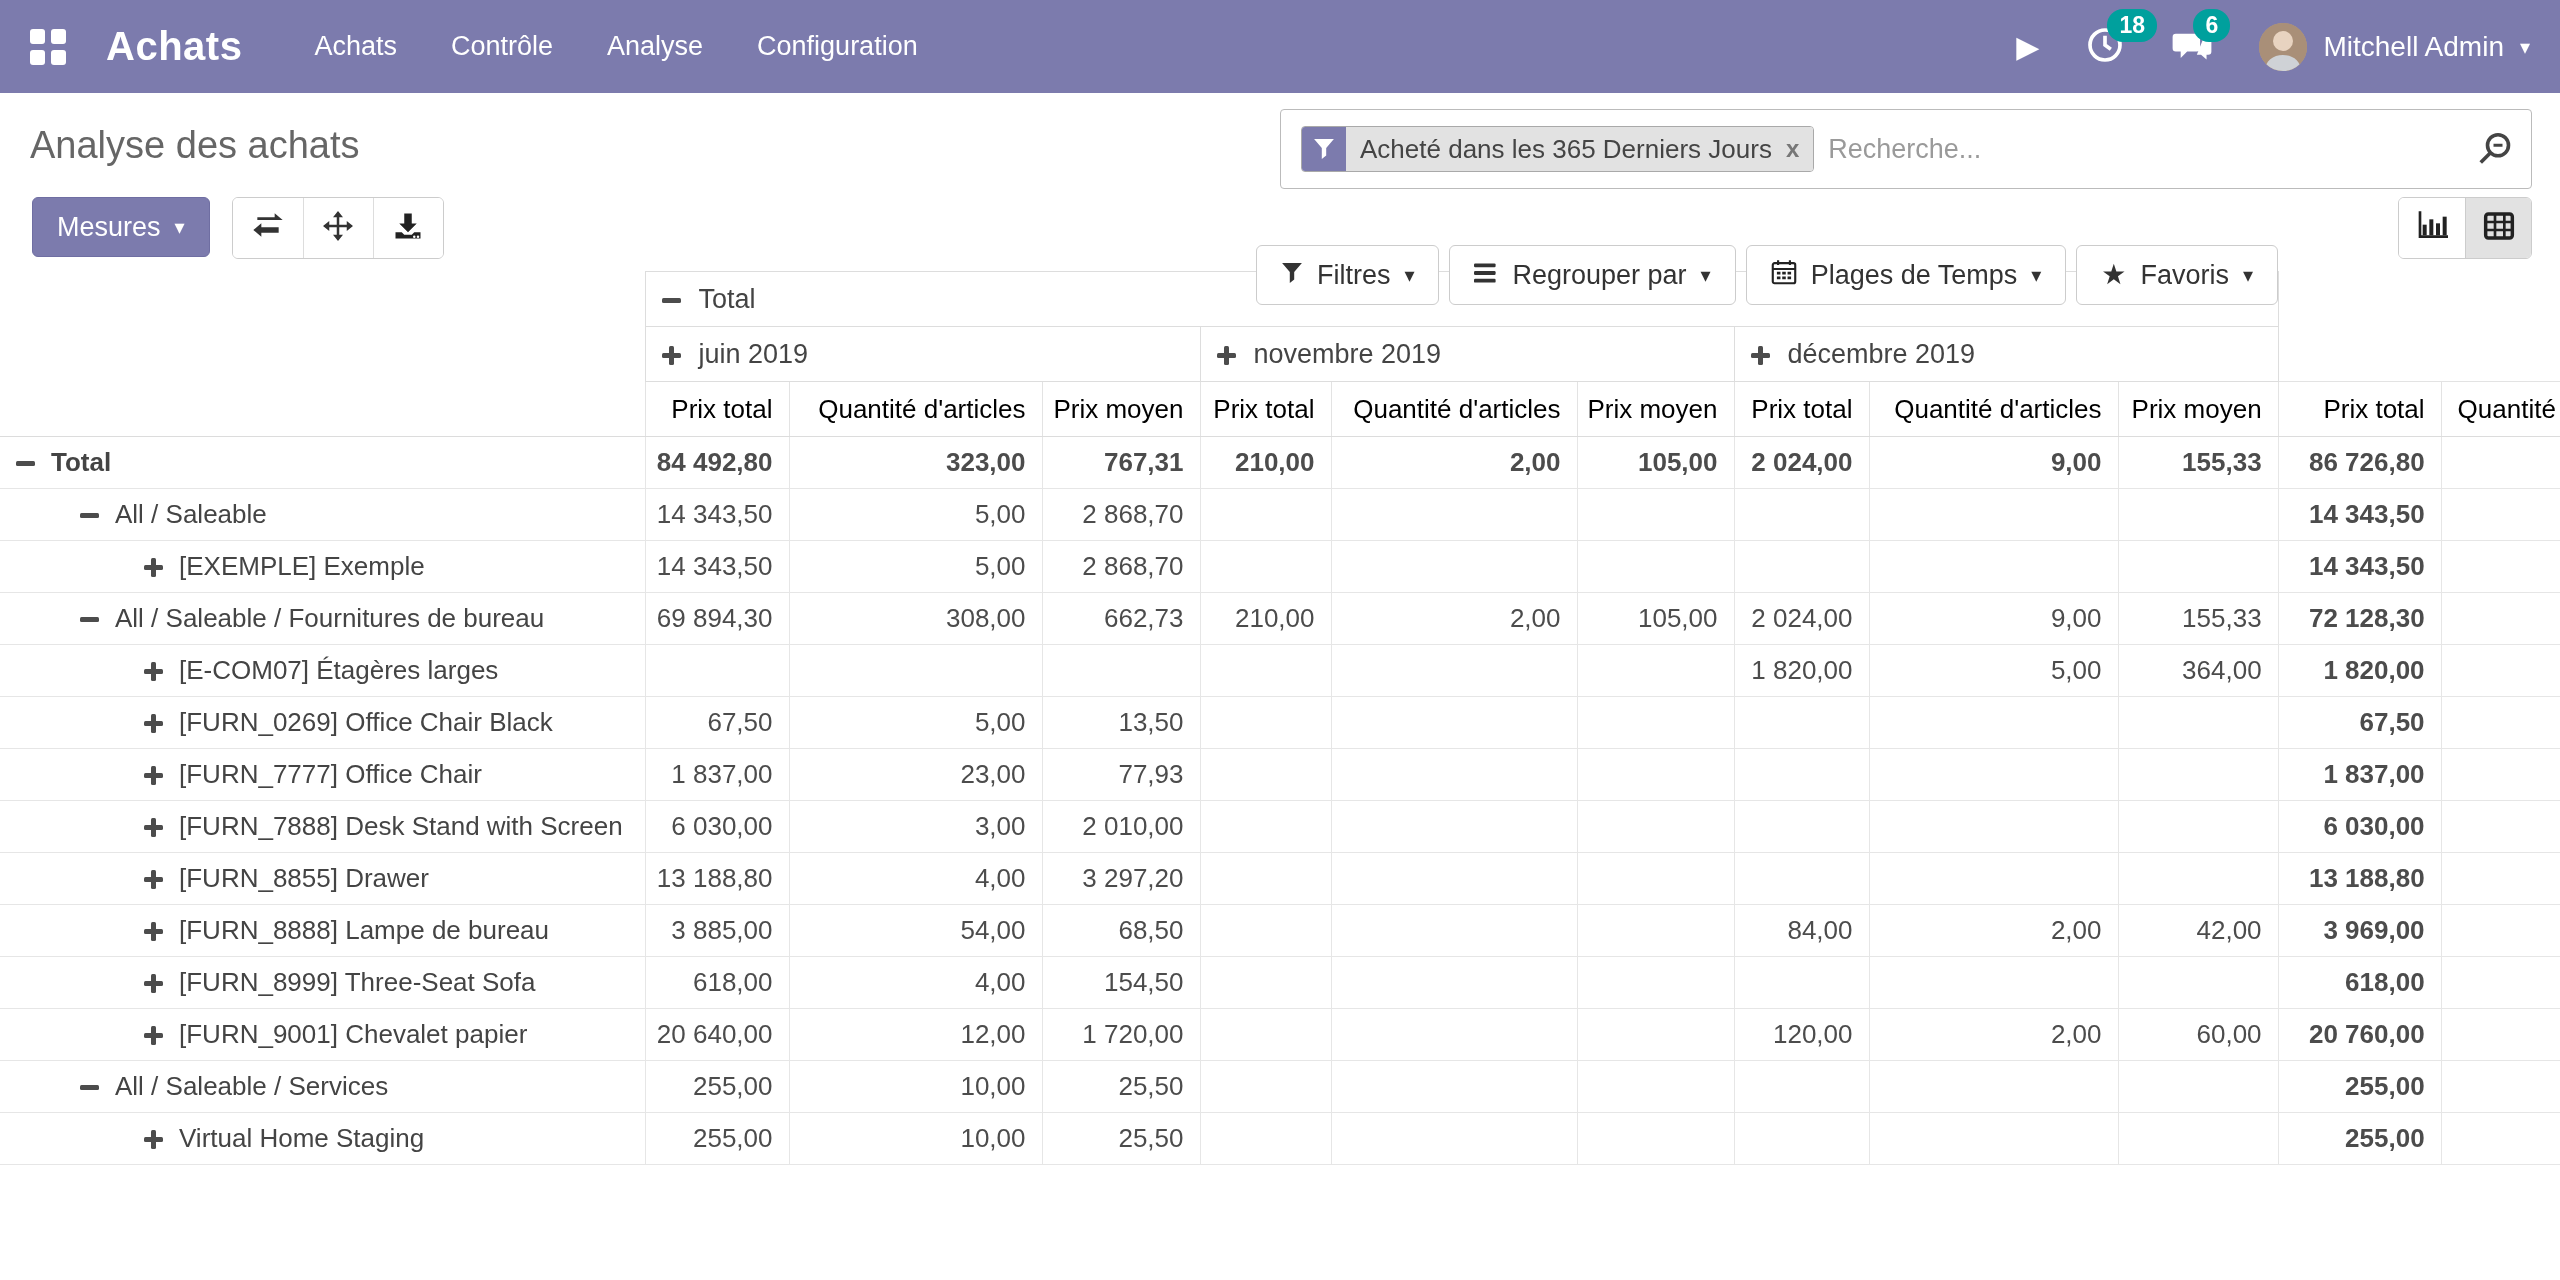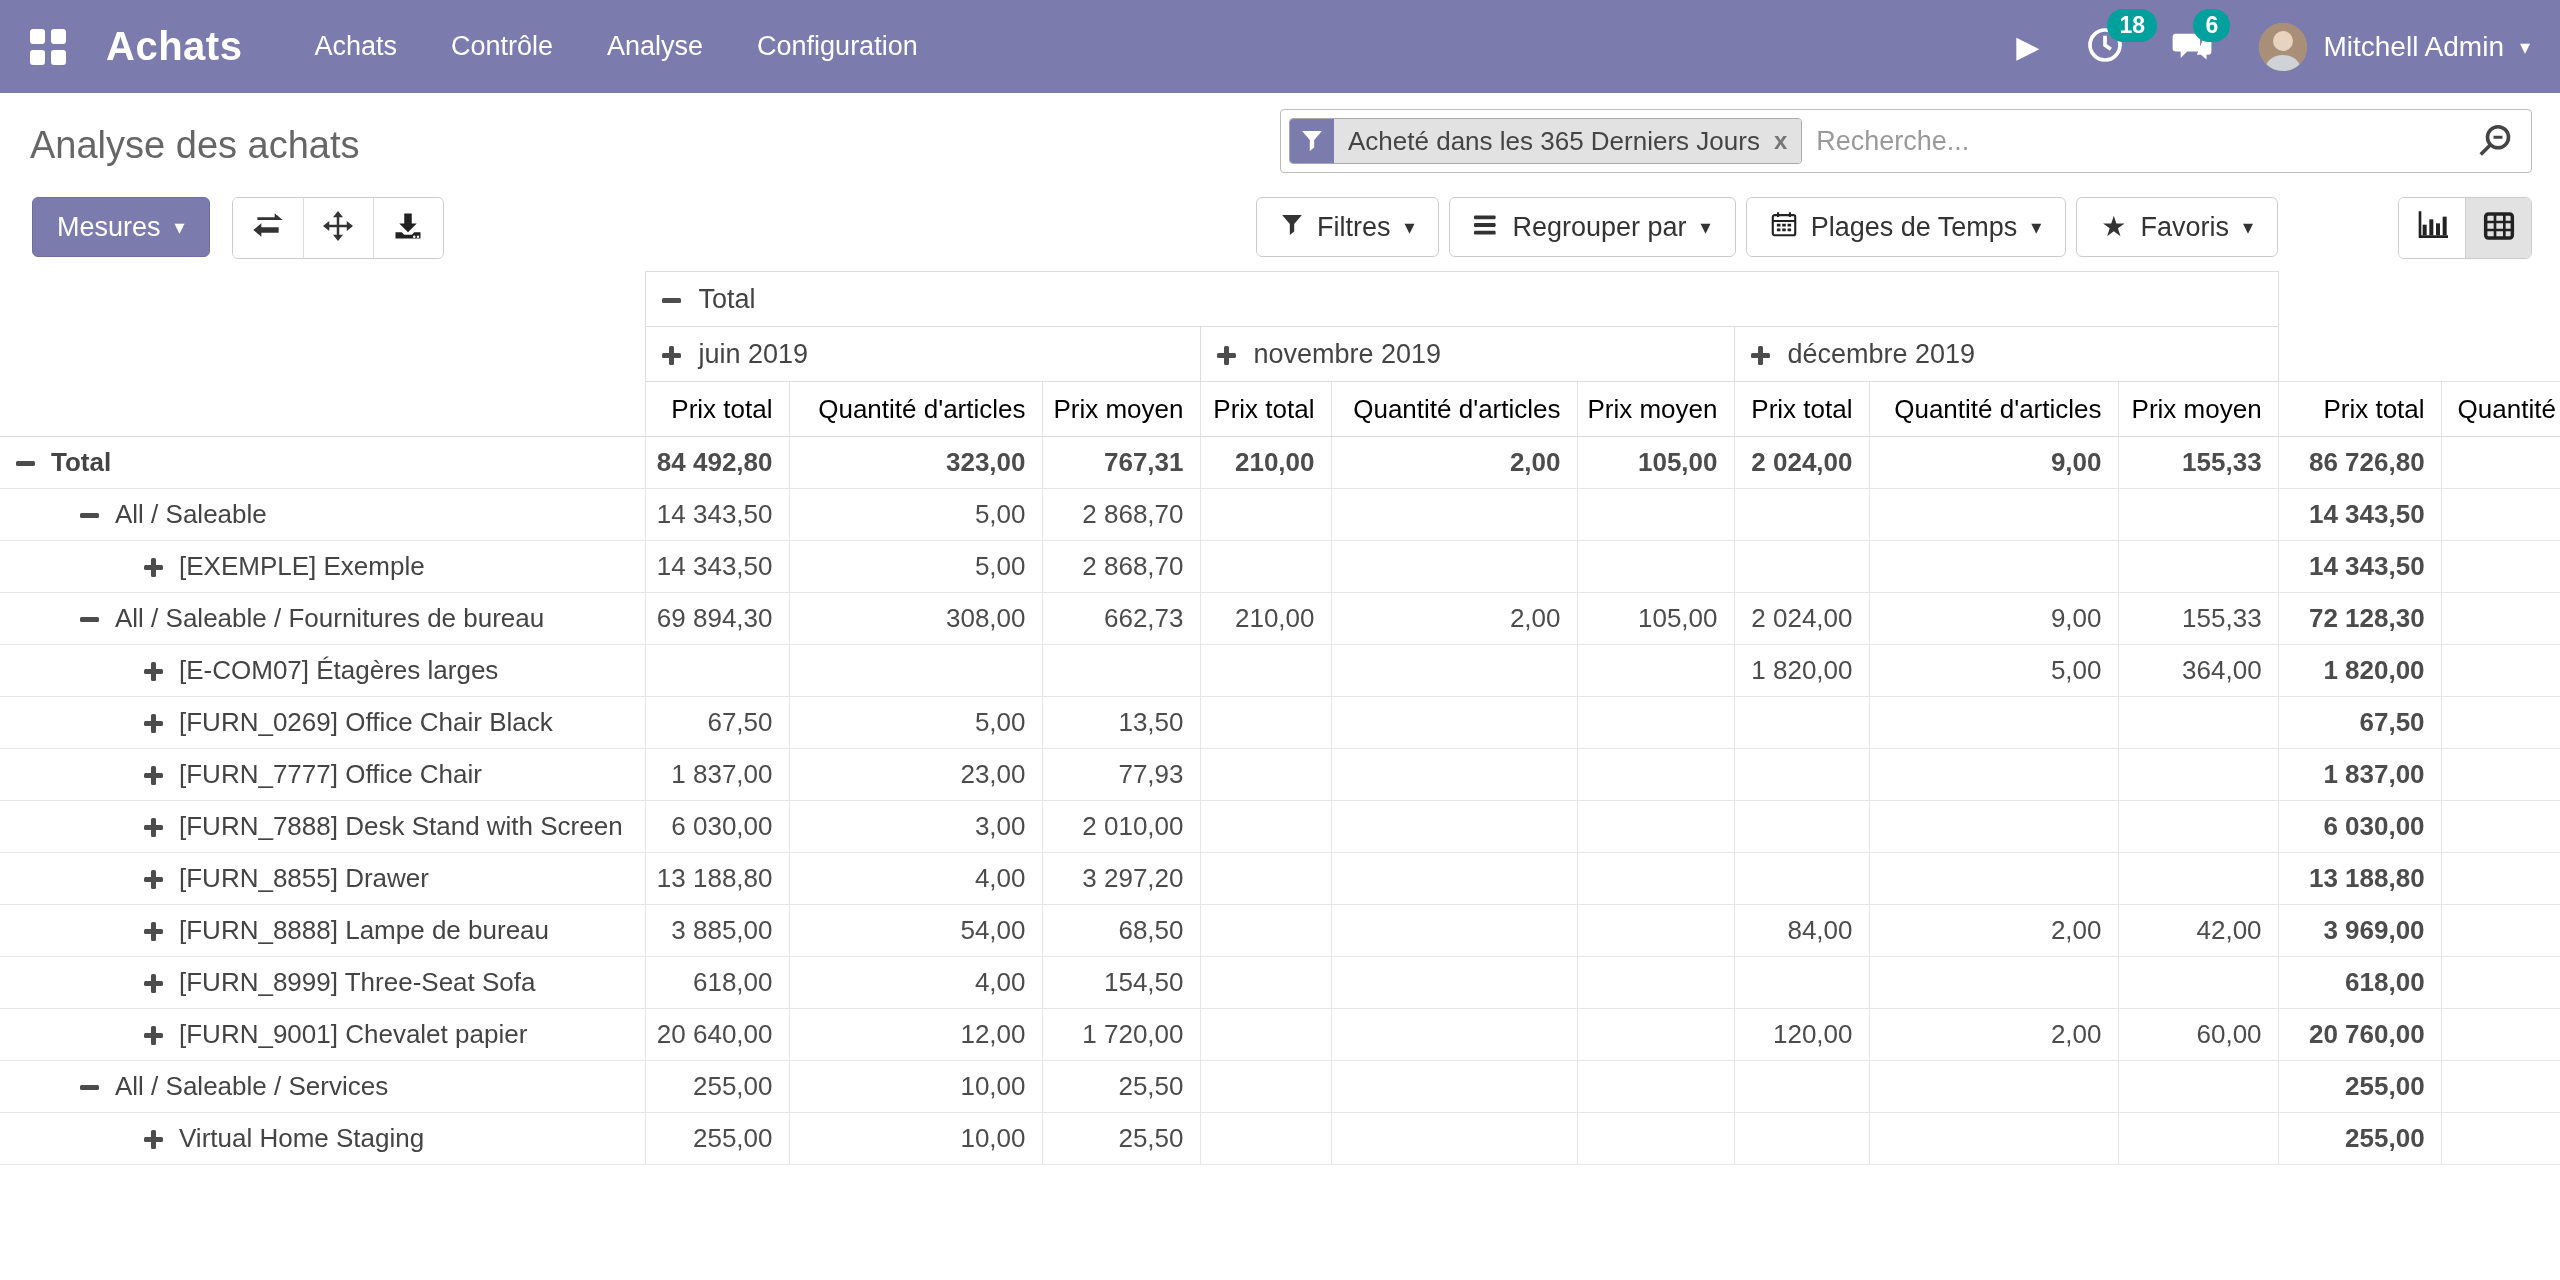--- a/index.html
+++ b/index.html
@@ -22,23 +22,23 @@
     font-size:23px; line-height:1; padding:5px 12px; border-radius:16px; font-weight:bold; }
   .avatar { width:48px; height:48px; border-radius:50%; background:#b59a83; overflow:hidden;
     display:flex; align-items:flex-end; justify-content:center; }
   .user { display:flex; align-items:center; gap:16px; cursor:pointer; }
   .user-name { font-size:28px; }
   .caret { font-size:20px; line-height:1; }
 
   
   .title-row { height:104px; position:relative; display:flex; align-items:center; padding:0 30px; }
   .page-title { font-size:38px; color:#666; font-weight:400; }
-  .searchbox { position:absolute; right:28px; top:16px; width:1252px; height:64px;
+  .searchbox { position:absolute; right:28px; top:16px; width:1252px; height:80px;
     border:1px solid #bbb; border-radius:4px; display:flex; align-items:center;
-    padding:0 18px 0 8px; background:#fff; }
+    padding:0 18px 0 20px; background:#fff; }
   .facet { display:flex; align-items:stretch; border:1px solid #a9a9a9; border-radius:4px;
     overflow:hidden; height:46px; }
   .facet-icon { width:44px; background:#7c7bad; display:flex; align-items:center; justify-content:center; }
   .facet-body { background:#e2e2e2; display:flex; align-items:center; gap:14px; padding:0 14px;
     font-size:26px; color:#444; }
   .facet-x { font-size:24px; color:#777; font-weight:bold; cursor:pointer; }
   .search-input { flex:1; border:0; outline:0; font-size:27px; color:#444; margin-left:14px;
     font-family:"Liberation Sans", sans-serif; }
   .search-input::placeholder { color:#9a9a9a; }
   .mag { cursor:pointer; display:flex; }
@@ -48,21 +48,21 @@
   .btn { height:60px; border:1px solid #ccc; border-radius:6px; background:#fff;
     display:flex; align-items:center; gap:14px; padding:0 24px; font-size:27px; color:#333;
     cursor:pointer; white-space:nowrap; }
   .btn .caret { color:#333; }
   .btn-primary { background:#7c7bad; border-color:#6f6ea2; color:#fff; margin-left:4px; }
   .btn-primary .caret { color:#fff; }
   .icon-group { display:flex; margin-left:22px; border:1px solid #ccc; border-radius:6px; overflow:hidden; }
   .icon-group .ib { width:70px; height:60px; background:#fff; display:flex; align-items:center;
     justify-content:center; cursor:pointer; border-left:1px solid #ddd; }
   .icon-group .ib:first-child { border-left:0; }
-  .mid-buttons { display:flex; gap:10px; margin-left:auto; }
+  .mid-buttons { display:flex; gap:10px; margin-left:auto;margin-top:48px; }
   .switcher { display:flex; margin-left:120px; border:1px solid #ccc; border-radius:6px; overflow:hidden; }
   .switcher .sw { width:66px; height:60px; display:flex; align-items:center; justify-content:center;
     cursor:pointer; background:#fff; }
   .switcher .sw.active { background:#e2e2e2; border-left:1px solid #ccc; }
 
   
   table.pivot { width:2560px; border-collapse:collapse; table-layout:fixed; margin-top:2px; }
   table.pivot th, table.pivot td { overflow:hidden; white-space:nowrap; }
   tr.h { height:55px; }
   th.grp { border:1px solid #ddd; text-align:left; font-weight:400; font-size:27px;

